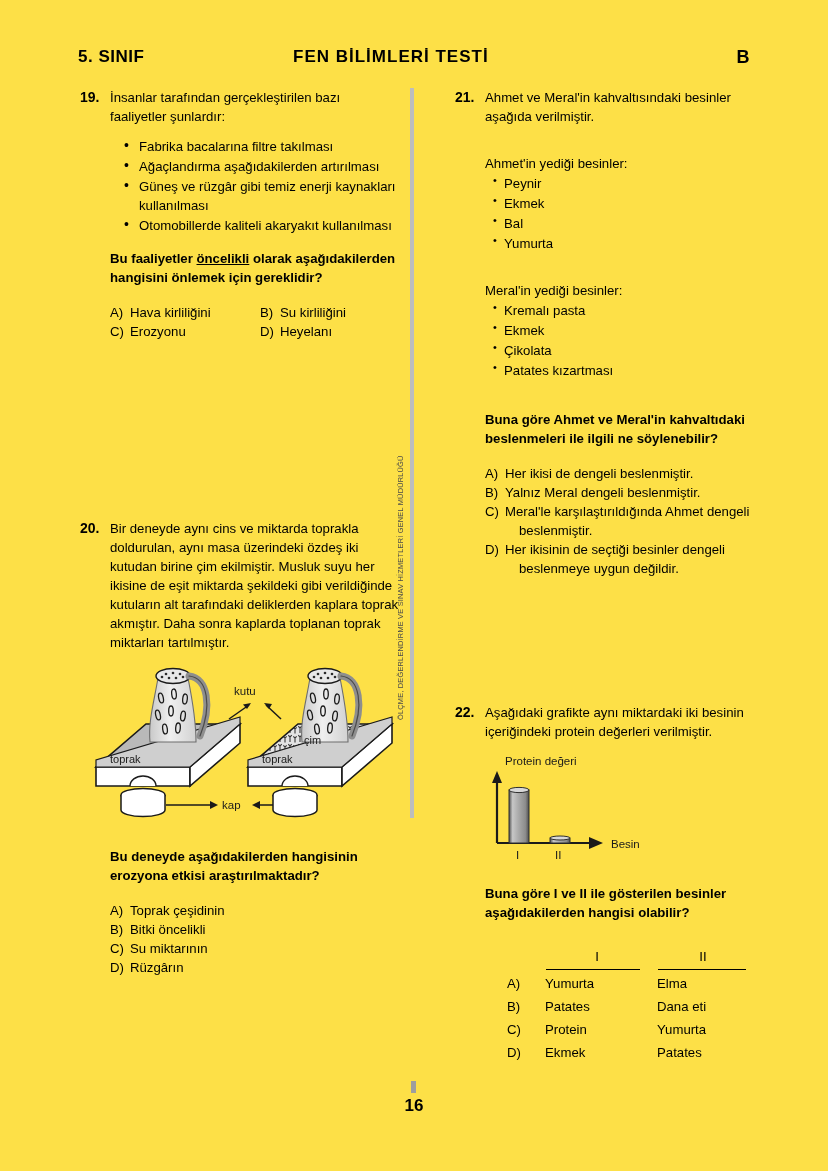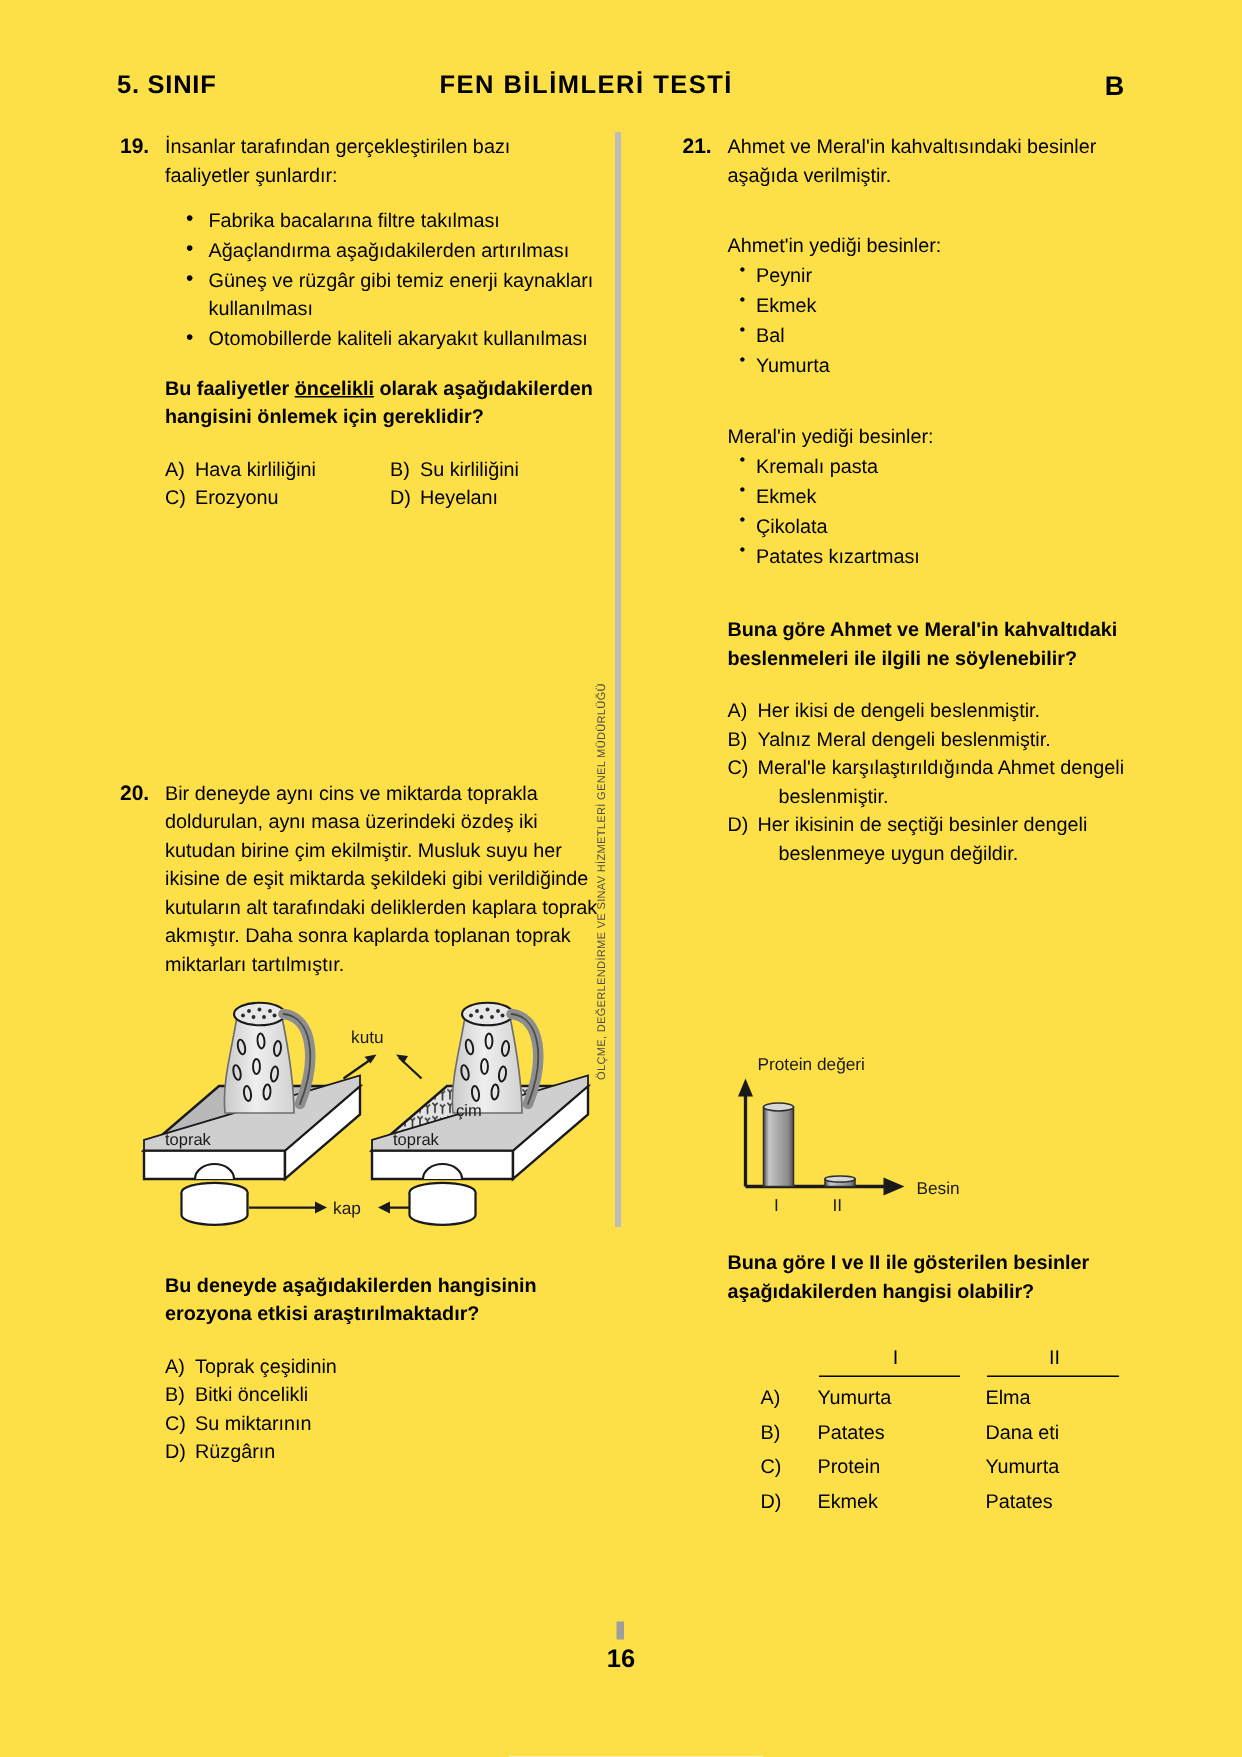--- a/index.html
+++ b/index.html
@@ -438,20 +438,24 @@
             <span class="txt">
               <span>Her ikisinin de seçtiği besinler dengeli</span>
               <span class="cont">beslenmeye uygun değildir.</span>
             </span>
           </div>
         </div>
       </div>
     </div>
 
     <div class="q" style="margin-top:125px;">
+      <div class="q-head">
+        <span class="q-num">22.</span>
+        <span class="q-stem">Aşağıdaki grafikte aynı miktardaki iki besinin içeriğindeki protein değerleri verilmiştir.</span>
+      </div>
 
       <div class="chart-wrap">
         <svg width="300" height="115" viewBox="0 0 300 115">
           <defs>
             <linearGradient id="barG" x1="0" y1="0" x2="1" y2="0">
               <stop offset="0%" stop-color="#4f4f4f"></stop>
               <stop offset="18%" stop-color="#c7c7c7"></stop>
               <stop offset="50%" stop-color="#a8a8a8"></stop>
               <stop offset="82%" stop-color="#8c8c8c"></stop>
               <stop offset="100%" stop-color="#4f4f4f"></stop>

